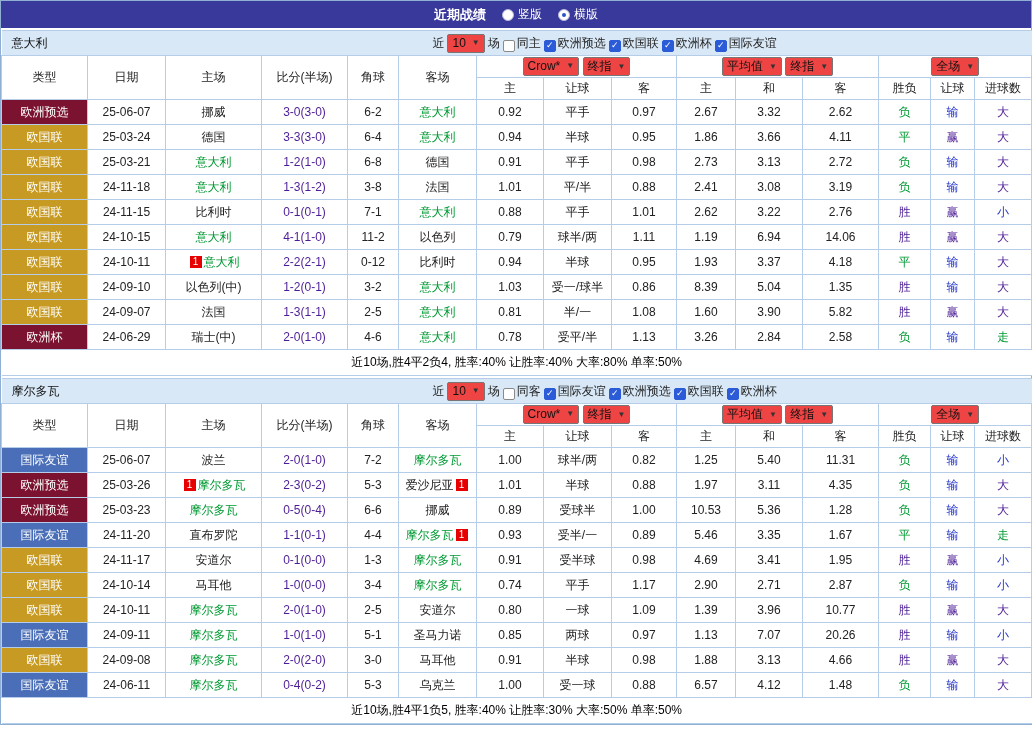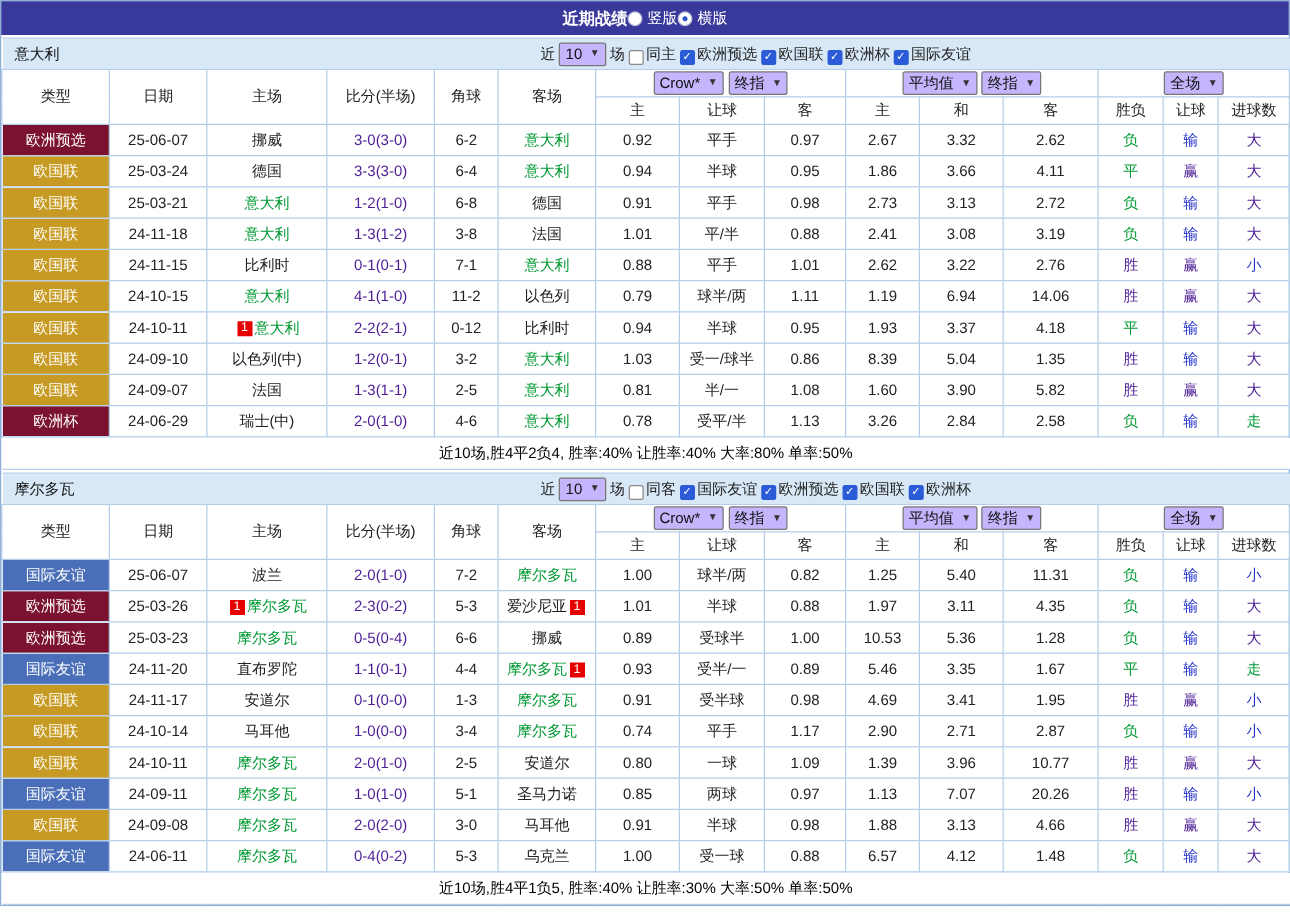--- a/index.html
+++ b/index.html
@@ -1,30 +1,30 @@
 <!DOCTYPE html>
 <html><head>
 <meta charset="utf-8">
 <style>
   *{box-sizing:border-box;margin:0;padding:0}
   html,body{background:#fff}
   body{font-family:"Liberation Sans","DejaVu Sans",sans-serif;font-size:12px;color:#222;width:1032px}
   .page{width:1032px;border:1px solid #8fb0d4;background:#fff}
-  .topbar{height:27px;background:#39399b;display:flex;align-items:center;justify-content:center;color:#fff}
+  .topbar{height:27px;background:#39399b;display:flex;align-items:center;justify-content:center;gap:16px;color:#fff}
   .topbar .title{font-weight:bold;font-size:13px}
   .radio-lab{display:inline-flex;align-items:center;gap:4px;cursor:pointer;font-size:12px}
   .radio{width:12px;height:12px;border-radius:50%;background:#fff;border:1px solid #b8b8d8;display:inline-block;position:relative}
   .radio.sel::after{content:"";position:absolute;left:3px;top:3px;width:4px;height:4px;border-radius:50%;background:#2a55c8}
   table.stat{border-collapse:collapse;table-layout:fixed;width:1030px;margin-top:2px}
   td{border:1px solid #b5cde8;text-align:center;height:25px;overflow:hidden;white-space:nowrap;font-size:12px}
   .hrow td{height:22px;background:#fff}
   .teamcell{background:#d8e8f7;border-left:0;border-right:0;height:24px;position:relative;text-align:left}
   .teamname{position:absolute;left:10px;top:0;line-height:24px;color:#111}
   .filterwrap{display:flex;align-items:center;justify-content:center;gap:3px;height:24px;transform:translateX(88px)}
-  .select{display:inline-flex;align-items:center;justify-content:space-between;gap:6px;background:#c4b5fd;border:1px solid #767676;border-radius:2px;padding:1px 4px;height:19px;cursor:pointer;color:#111}
+  .select{display:inline-flex;align-items:center;justify-content:space-between;gap:6px;background:#ef4444;border:1px solid #767676;border-radius:2px;padding:1px 4px;height:19px;cursor:pointer;color:#111}
   .select .arr{font-size:8px;color:#333;line-height:1}
   .cbl{display:inline-flex;align-items:flex-end;gap:2px;cursor:pointer;color:#222}
   .cb{width:12px;height:12px;border:1px solid #8a8a8a;background:#fff;display:inline-flex;align-items:center;justify-content:center;border-radius:2px;font-size:9px;line-height:1}
   .cb.checked{background:#2b5bd7;border-color:#2b5bd7;color:#fff}
   .t-maroon{background:#7b1230;color:#fff}
   .t-gold{background:#c79b23;color:#fff}
   .t-blue{background:#4a6fb8;color:#fff}
   .c-red{color:#4c1d95}
   .c-green{color:#009933}
   .c-blue{color:#2233cc}

